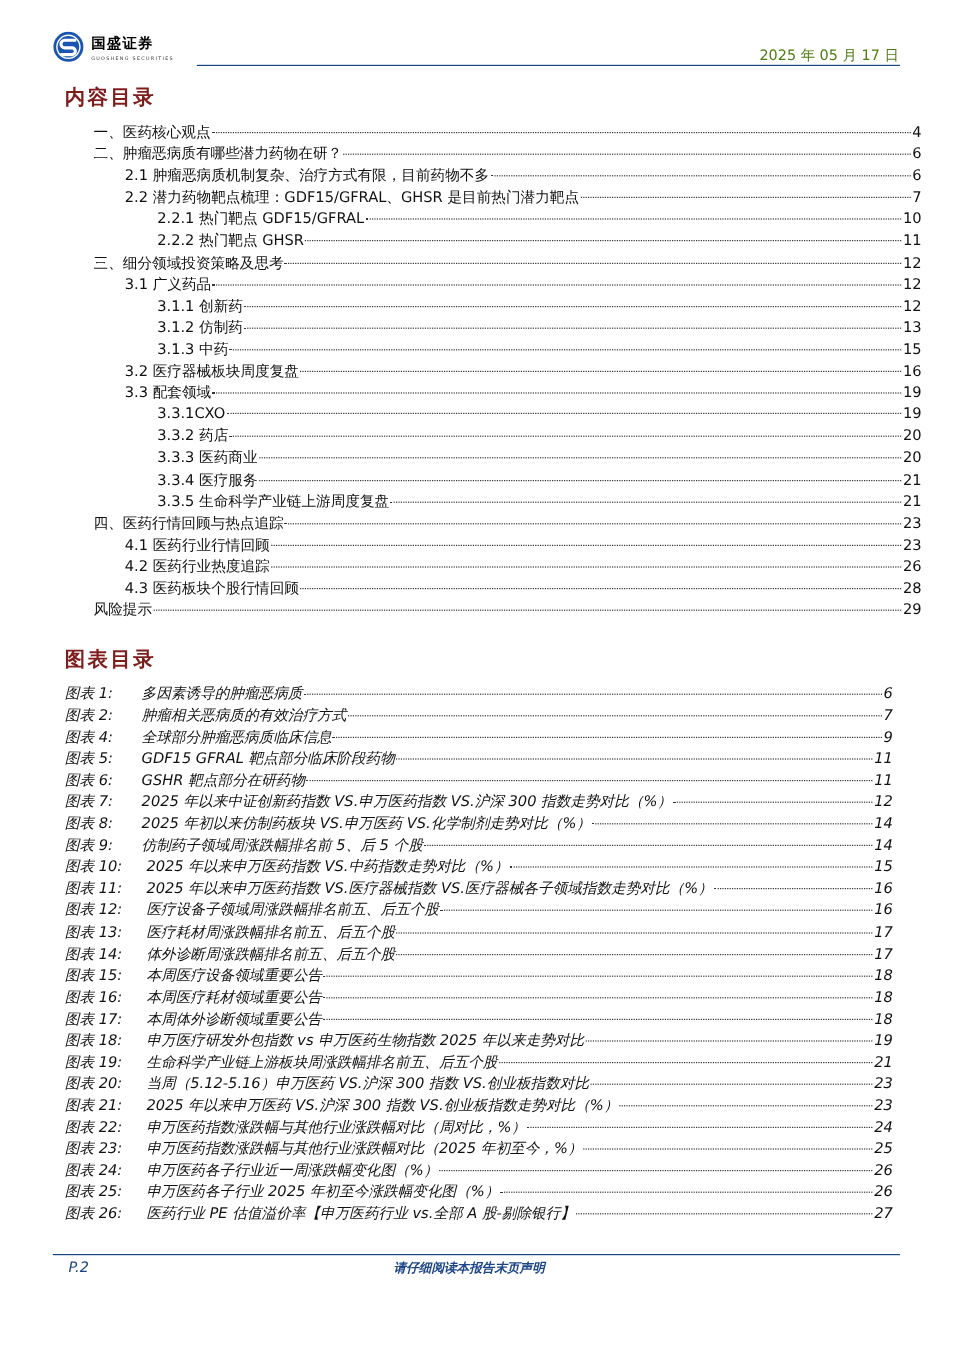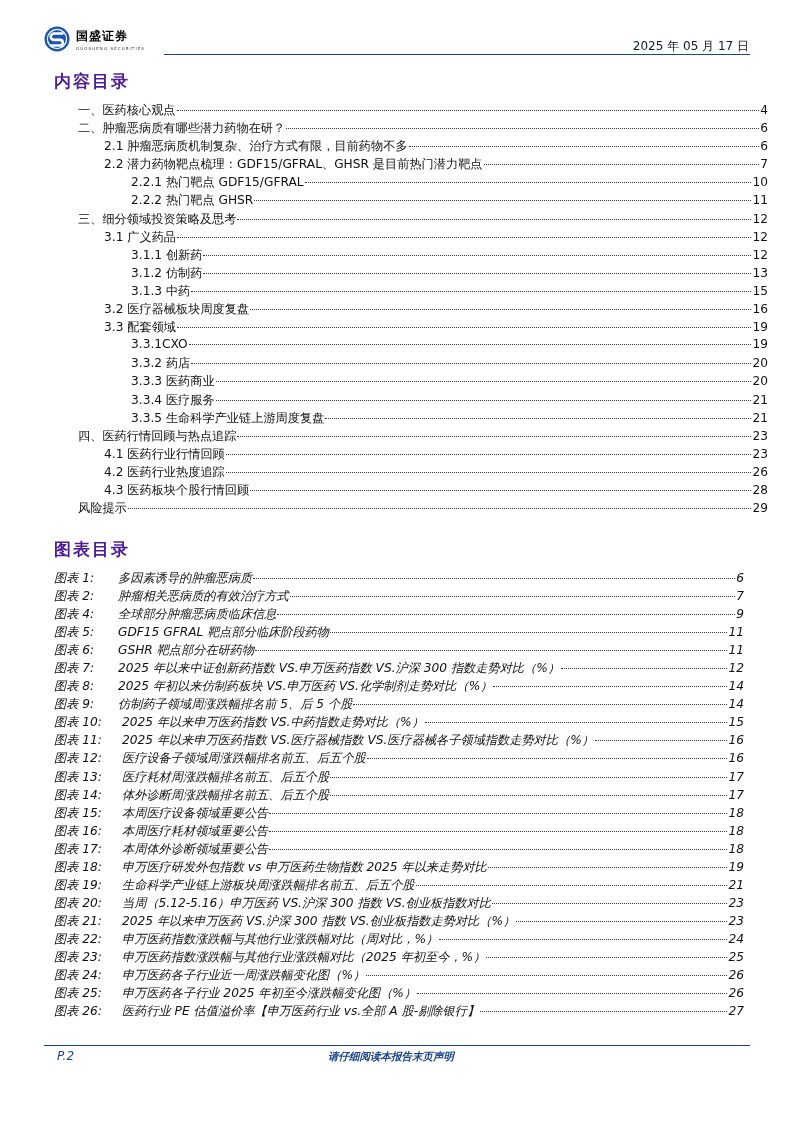--- a/index.html
+++ b/index.html
@@ -9,23 +9,23 @@
       color: #111;
     }
     .header { position: absolute; left: 0; top: 0; width: 794px; height: 60px; }
     .logo { position: absolute; left: 44px; top: 26px; display: flex; align-items: center; }
     .logo-mark { width: 26px; height: 26px; }
     .logo-text { margin-left: 6px; display: flex; flex-direction: column; }
     .logo-cn { font-size: 12px; font-weight: bold; color: #000000; letter-spacing: 1px; line-height: 18px;
       font-family: "DejaVu Serif", "Liberation Serif", serif; }
     .logo-en { font-size: 4px; color: #333; letter-spacing: 1.1px; line-height: 5px; margin-top: 1px; }
     .header-rule { position: absolute; left: 164px; top: 54px; width: 586px; height: 0; border-top: 1.5px solid #1b4586; }
-    .header-date { position: absolute; right: 45px; top: 38px; font-size: 12px; color: #0f172a; }
-
-    .section-title { position: absolute; left: 54px; font-size: 17px; font-weight: bold; color: #4c1d95;
+    .header-date { position: absolute; right: 45px; top: 38px; font-size: 12px; color: #4d7c0f; }
+
+    .section-title { position: absolute; left: 54px; font-size: 17px; font-weight: bold; color: #7f1d1d;
       font-family: "DejaVu Serif", "Liberation Serif", serif; letter-spacing: 2px; }
 
     .toc { position: absolute; left: 54px; width: 690px; }
     .toc-row { display: flex; align-items: baseline; height: 18.1px; font-size: 12.2px; white-space: nowrap; }
     .toc-row .lbl { flex: 0 0 auto; }
     .toc-row .dots { flex: 1 1 auto; overflow: hidden; margin: 0 1px; border-bottom: 1.5px dotted #333; height: 0; transform: translateY(-3px); }
     .toc-row .pg { flex: 0 0 auto; text-align: right; }
     .lvl1 { padding-left: 0; }
     .lvl2 { padding-left: 26px; }
     .lvl3 { padding-left: 53px; }

